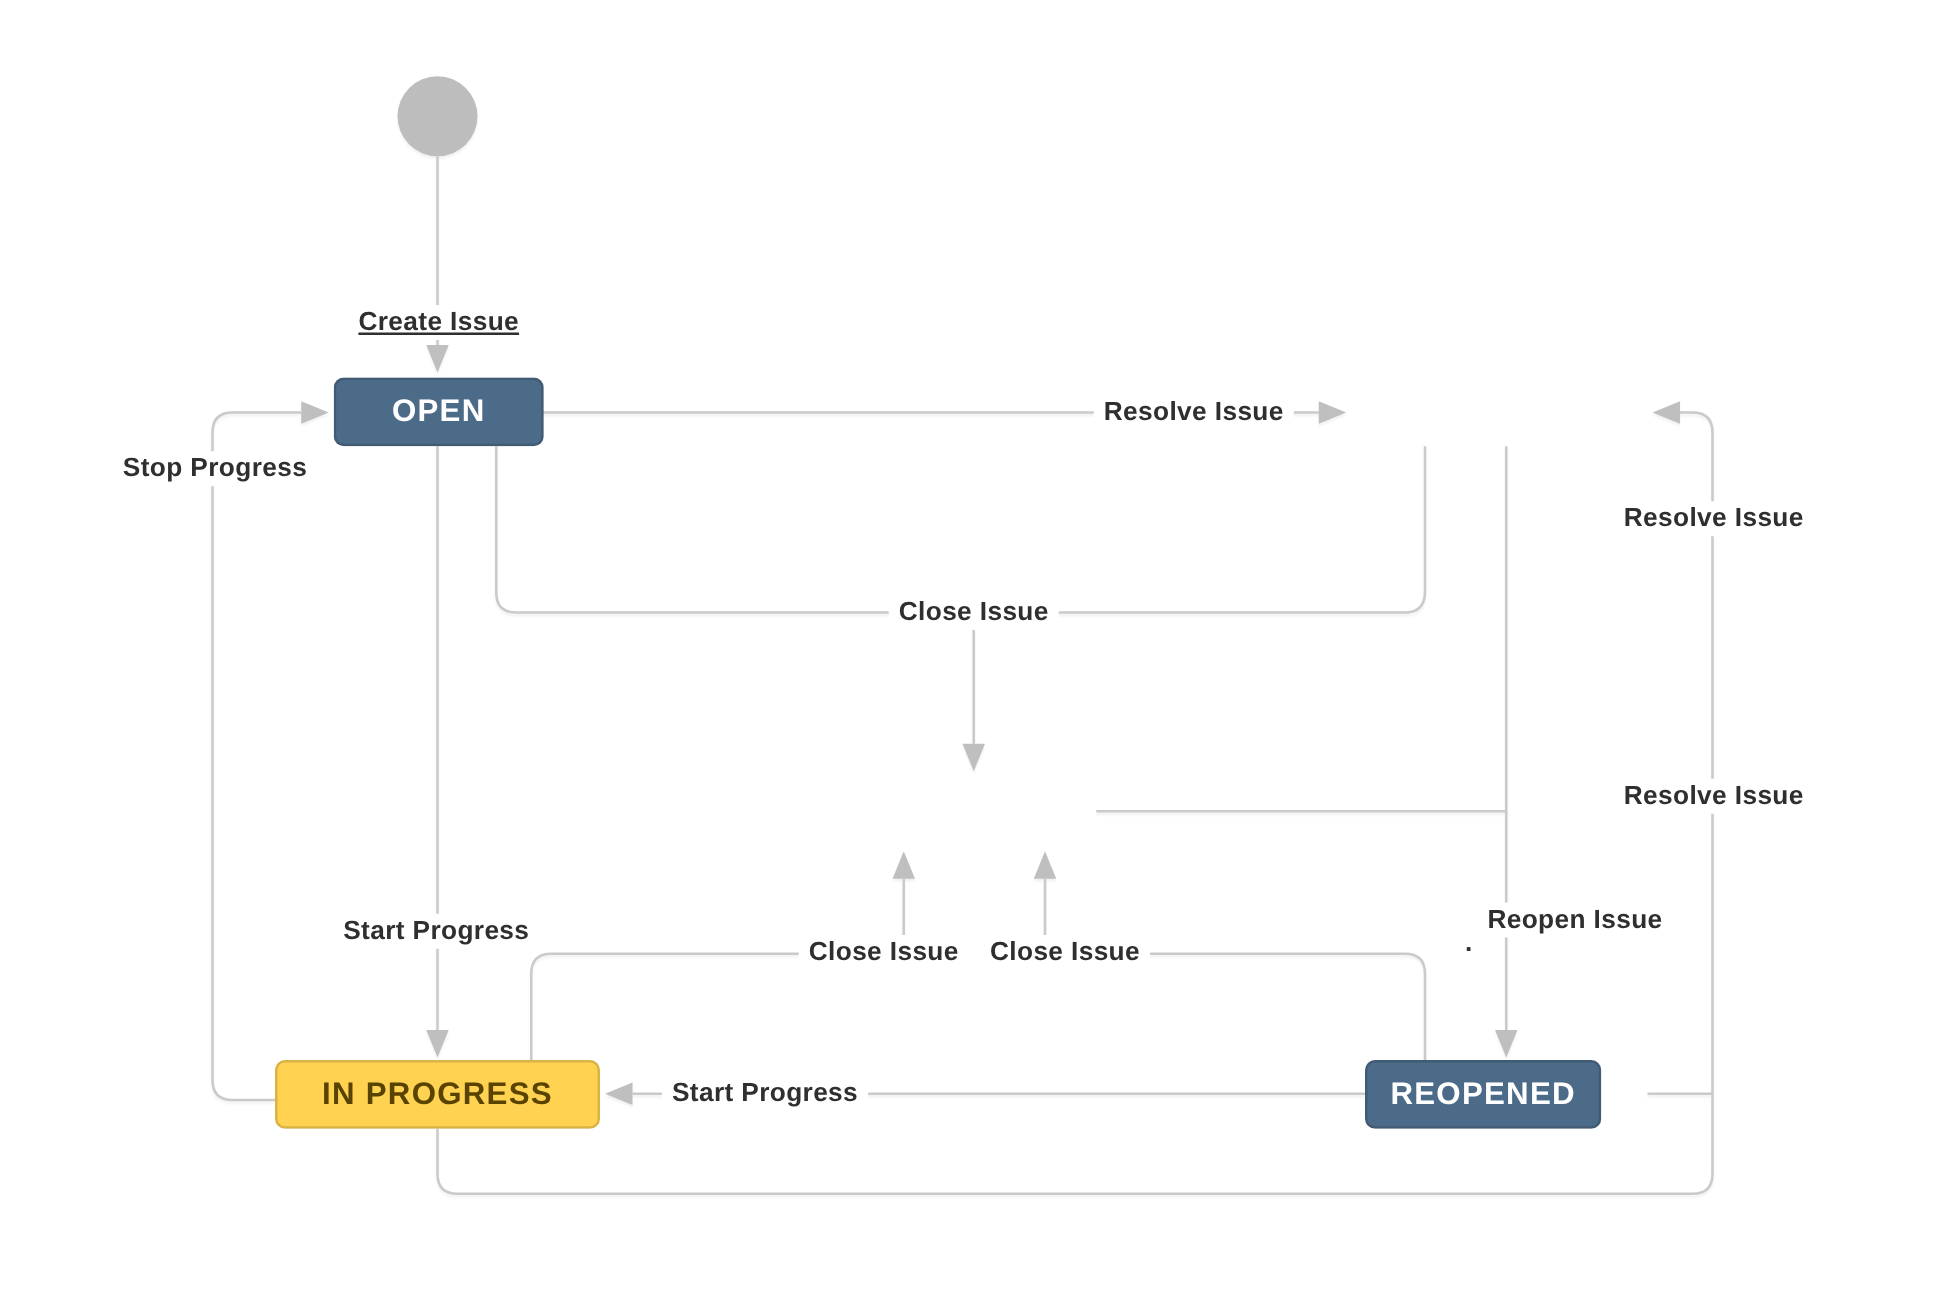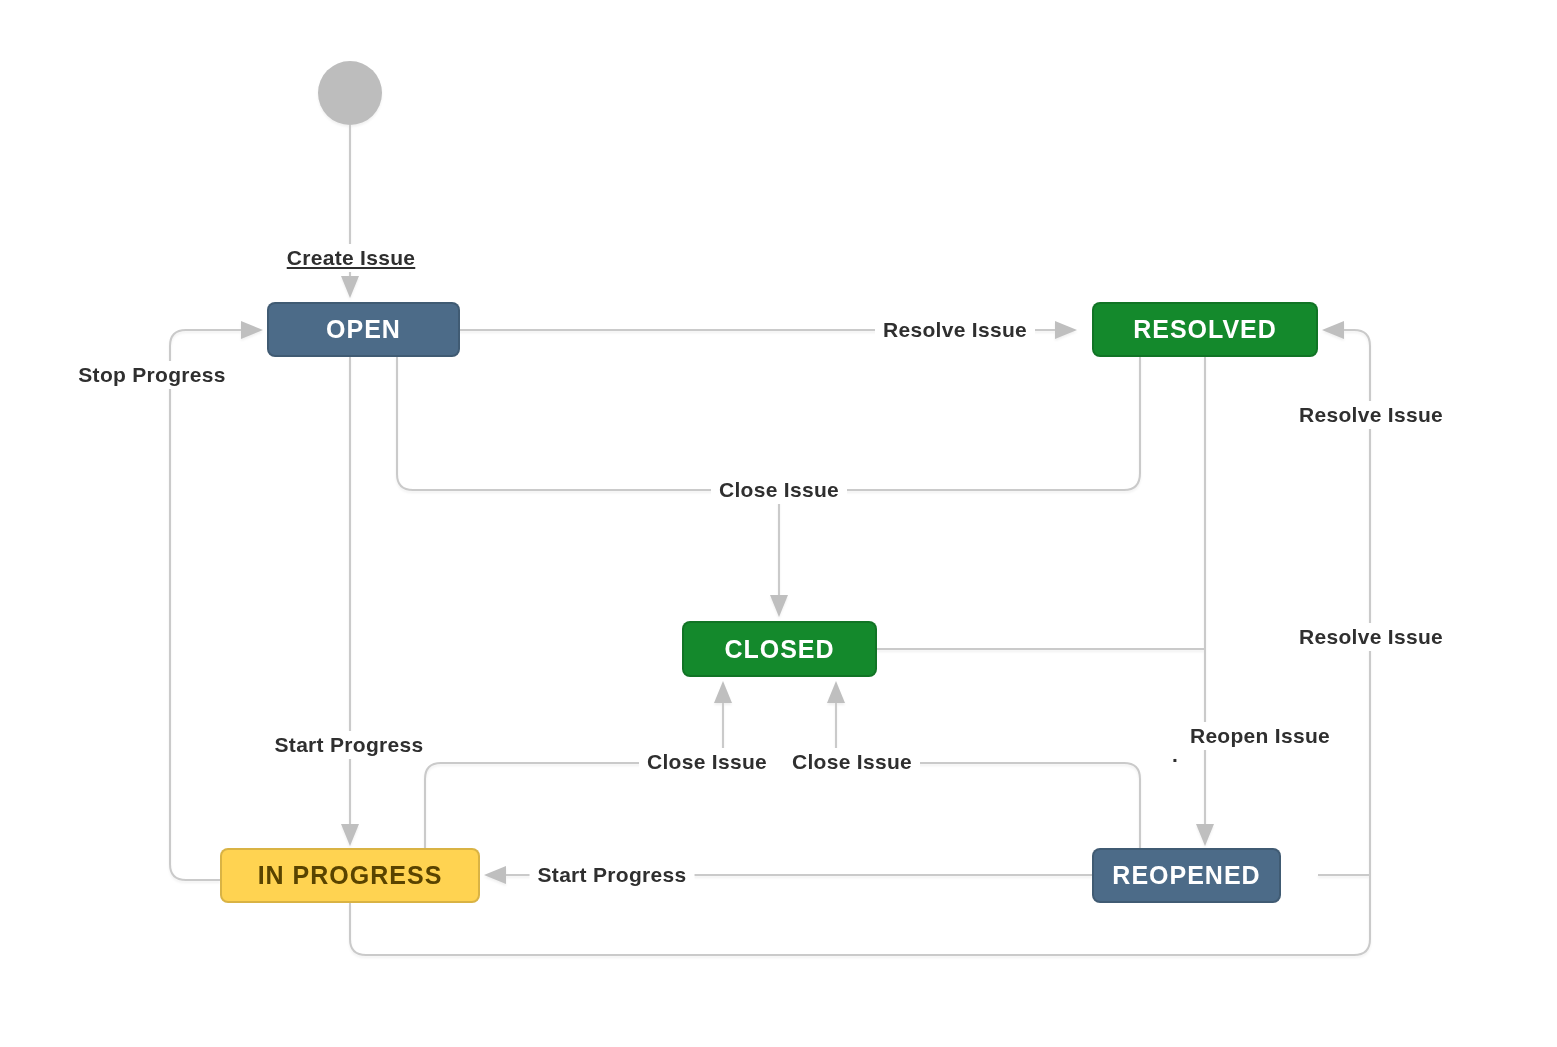--- a/index.html
+++ b/index.html
@@ -42,21 +42,21 @@
     justify-content: center;
     border-radius: 8px;
     box-sizing: border-box;
     border: 2px solid rgba(0,0,0,0.15);
     font-weight: bold;
     font-size: 25px;
     letter-spacing: 1px;
     white-space: nowrap;
     cursor: default;
   }
-  .node-open      { left: 267px;  top: 302px; width: 193px; height: 55px; background: var(--open-bg);        color: var(--open-text); }
+  .node-open      { left: 267px;  top: 302px; width: 168px; height: 55px; background: var(--open-bg);        color: var(--open-text); }
   .node-resolved  { left: 1092px; top: 302px; width: 226px; height: 55px; background: var(--resolved-bg);    color: var(--resolved-text); }
   .node-closed    { left: 682px;  top: 621px; width: 195px; height: 56px; background: var(--closed-bg);      color: var(--closed-text); }
   .node-inprogress{ left: 220px;  top: 848px; width: 260px; height: 55px; background: var(--in-progress-bg); color: var(--in-progress-text); }
   .node-reopened  { left: 1092px; top: 848px; width: 189px; height: 55px; background: var(--reopened-bg);    color: var(--reopened-text); }
   .edge-label {
     position: absolute;
     transform: translate(-50%, -50%);
     background: var(--label-bg, #ffffff);
     color: var(--label-text, #2f2f2f);
     font-weight: bold;
@@ -111,28 +111,26 @@
 
     <path class="edge" d="M1318,875 L1370,875"></path>
 
     <path class="edge" d="M1092,875 L506,875"></path>
     <polygon class="arrow" points="506,866 506,884 484,875"></polygon>
 
     <circle class="start-circle" cx="350" cy="93" r="32"></circle>
   </svg>
 
   <div class="node node-open">OPEN</div>
-  <div class="node node-resolved">RESOLVED</div>
-  <div class="node node-closed">CLOSED</div>
   <div class="node node-inprogress">IN PROGRESS</div>
   <div class="node node-reopened">REOPENED</div>
 
   <div class="edge-label" style="left:351px; top:258px;text-decoration:underline;">Create Issue</div>
   <div class="edge-label" style="left:955px; top:330px;">Resolve Issue</div>
-  <div class="edge-label" style="left:152px; top:375px;">Stop Progress</div>
+  <div class="edge-label" style="left:172px; top:375px;">Stop Progress</div>
   <div class="edge-label" style="left:779px; top:490px;">Close Issue</div>
   <div class="edge-label" style="left:349px; top:745px;">Start Progress</div>
   <div class="edge-label" style="left:707px; top:762px;">Close Issue</div>
   <div class="edge-label" style="left:852px; top:762px;">Close Issue</div>
   <div class="edge-label" style="left:1260px; top:736px;">Reopen Issue</div>
   <div class="edge-label dot" style="left:1175px; top:755px;">.</div>
   <div class="edge-label" style="left:612px; top:875px;">Start Progress</div>
   <div class="edge-label" style="left:1371px; top:415px;">Resolve Issue</div>
   <div class="edge-label" style="left:1371px; top:637px;">Resolve Issue</div>
 

